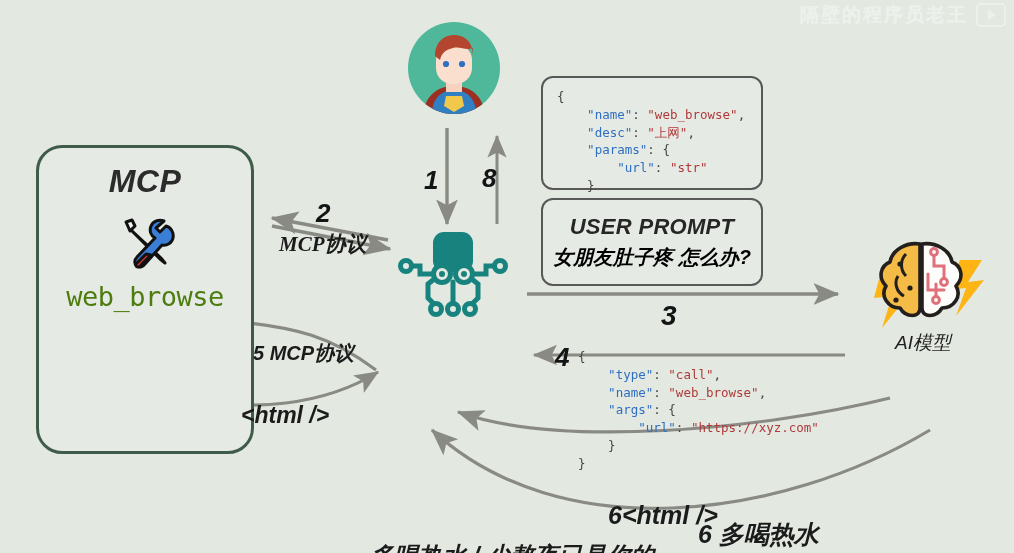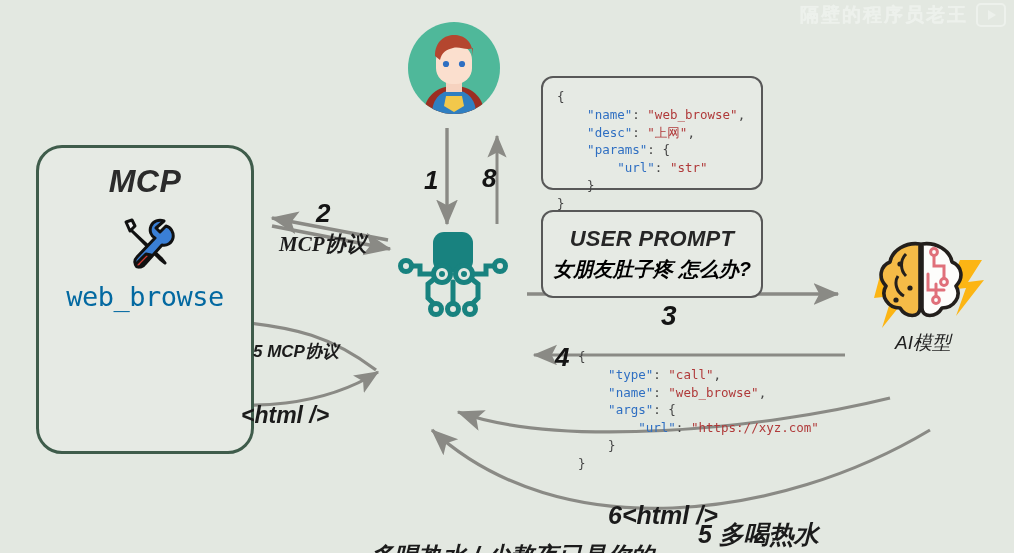--- a/index.html
+++ b/index.html
@@ -50,21 +50,21 @@
   .mcp-title{
     font-style:italic;font-weight:bold;
     font-size:32px;line-height:1.08;
     color:#2b2b2b;text-align:center;
     letter-spacing:.5px;
   }
   .tools-icon{margin-top:14px;}
   .mcp-tool-name{
     margin-top:6px;
     font-family:"DejaVu Sans Mono","Liberation Mono",monospace;
-    font-size:27px;color:#0369a1;letter-spacing:-0.5px;
+    font-size:27px;color:#4d7c0f;letter-spacing:-0.5px;
   }
 
   
   .avatar{left:408px;top:22px;width:92px;height:92px;}
 
   
   .agent-icon{left:398px;top:228px;width:110px;height:92px;}
 
   .agent-label{
     left:350px;top:332px;width:210px;
@@ -97,21 +97,21 @@
   .s{color:#b03a3a;}
   .p{color:#444;}
   .cn{color:#b03a3a;}
 
   
   .prompt-box{
     left:541px;top:198px;width:222px;height:88px;
     border:2px solid #585858;border-radius:12px;
     background:#e6eae4;
     display:flex;flex-direction:column;align-items:center;justify-content:center;
-    gap:4px;box-sizing:border-box;margin-top:12px;
+    gap:4px;box-sizing:border-box;
   }
   .prompt-title{
     font-style:italic;font-weight:bold;font-size:22px;color:#262626;
     letter-spacing:.3px;
   }
   .prompt-text{
     font-style:italic;font-weight:bold;font-size:20px;color:#000000;
   }
 
   
@@ -120,21 +120,21 @@
     white-space:nowrap;
   }
   .num{font-style:italic;font-weight:bold;color:#141414;}
 
   .lab-1{left:424px;top:165px;font-size:26px;}
   .lab-8{left:482px;top:163px;font-size:26px;}
   .lab-2{left:316px;top:198px;font-size:26px;}
   .lab-mcp2{left:279px;top:230px;font-size:21px;font-family:Liberation Serif, serif;}
   .lab-3{left:661px;top:300px;font-size:28px;}
   .lab-4{left:555px;top:342px;font-size:26px;}
-  .lab-5{left:253px;top:340px;font-size:17px;}
+  .lab-5{left:253px;top:340px;font-size:20px;}
   .lab-html1{left:241px;top:402px;font-size:23px;}
   .lab-6{left:608px;top:461px;font-size:25px;margin-top:40px;}
   .lab-7{left:698px;top:518px;font-size:25px;}
   .lab-bottom{left:370px;top:540px;font-size:24px;color:#1b1b1b;}
 </style>
 </head>
 <body>
 
 <div id="stage">
 
@@ -299,16 +299,16 @@
 
   <div class="abs num lab-1">1</div>
   <div class="abs num lab-8">8</div>
   <div class="abs num lab-2">2</div>
   <div class="abs flab lab-mcp2">MCP协议</div>
   <div class="abs num lab-3">3</div>
   <div class="abs num lab-4">4</div>
   <div class="abs flab lab-5">5 MCP协议</div>
   <div class="abs flab lab-html1">&lt;html /&gt;</div>
   <div class="abs flab lab-6">6&lt;html /&gt;</div>
-  <div class="abs flab lab-7">5 多喝热水</div>
+  <div class="abs flab lab-7">6 多喝热水</div>
   <div class="abs flab lab-bottom">多喝热水 / 少熬夜已是你的...</div>
 
 </div>
 
 </body></html>

